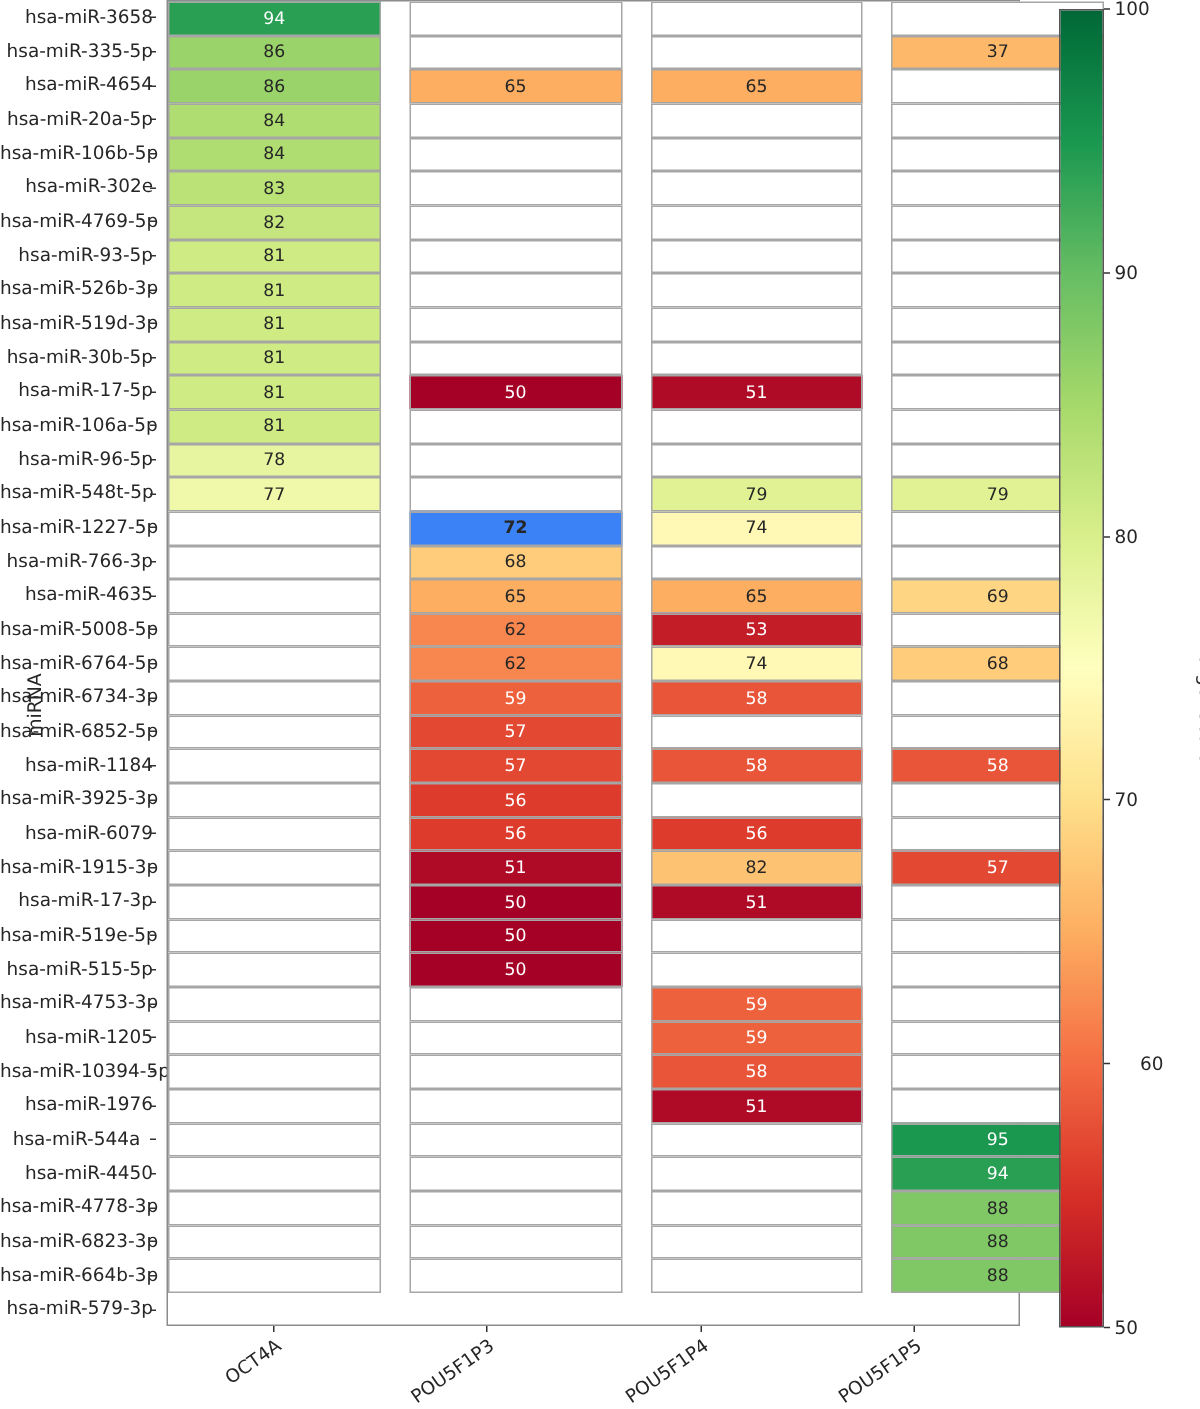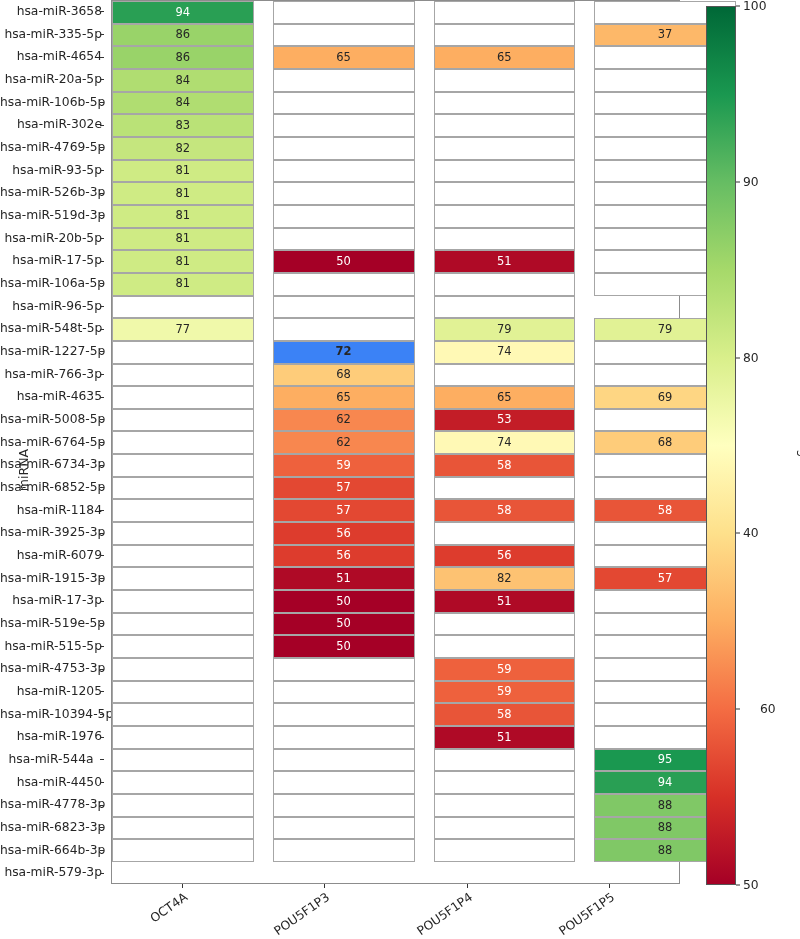--- a/index.html
+++ b/index.html
@@ -158,21 +158,21 @@
       <div class="ytick" style="top: 113.333px; height: 22.6667px; line-height: 22.6667px;">hsa-miR-302e</div>
       <div class="ytickmark" style="top: 124.667px;"></div>
       <div class="ytick" style="top: 136px; height: 22.6667px; line-height: 22.6667px;">hsa-miR-4769-5p</div>
       <div class="ytickmark" style="top: 147.333px;"></div>
       <div class="ytick" style="top: 158.667px; height: 22.6667px; line-height: 22.6667px;">hsa-miR-93-5p</div>
       <div class="ytickmark" style="top: 170px;"></div>
       <div class="ytick" style="top: 181.333px; height: 22.6667px; line-height: 22.6667px;">hsa-miR-526b-3p</div>
       <div class="ytickmark" style="top: 192.667px;"></div>
       <div class="ytick" style="top: 204px; height: 22.6667px; line-height: 22.6667px;">hsa-miR-519d-3p</div>
       <div class="ytickmark" style="top: 215.333px;"></div>
-      <div class="ytick" style="top: 226.667px; height: 22.6667px; line-height: 22.6667px;">hsa-miR-20b-5p</div>
+      <div class="ytick" style="top: 226.667px; height: 22.6667px; line-height: 22.6667px;">hsa-miR-30b-5p</div>
       <div class="ytickmark" style="top: 238px;"></div>
       <div class="ytick" style="top: 249.333px; height: 22.6667px; line-height: 22.6667px;">hsa-miR-17-5p</div>
       <div class="ytickmark" style="top: 260.667px;"></div>
       <div class="ytick" style="top: 272px; height: 22.6667px; line-height: 22.6667px;">hsa-miR-106a-5p</div>
       <div class="ytickmark" style="top: 283.333px;"></div>
       <div class="ytick" style="top: 294.667px; height: 22.6667px; line-height: 22.6667px;">hsa-miR-96-5p</div>
       <div class="ytickmark" style="top: 306px;"></div>
       <div class="ytick" style="top: 317.333px; height: 22.6667px; line-height: 22.6667px;">hsa-miR-548t-5p</div>
       <div class="ytickmark" style="top: 328.667px;"></div>
       <div class="ytick" style="top: 340px; height: 22.6667px; line-height: 22.6667px;">hsa-miR-1227-5p</div>
@@ -298,20 +298,21 @@
         <div class="cell" style="background: rgb(175, 10, 38); color: rgb(255, 255, 255);">51</div>
         <div class="cell empty"></div>
       </div>
       <div class="row" style="height: 22.6667px;">
         <div class="cell" style="background: rgb(207, 235, 132); color: rgb(38, 38, 38);">81</div>
         <div class="cell empty"></div>
         <div class="cell empty"></div>
         <div class="cell empty"></div>
       </div>
       <div class="row" style="height: 22.6667px;">
+        <div class="cell" style="background: rgb(232, 245, 160); color: rgb(38, 38, 38);">78</div>
         <div class="cell empty"></div>
         <div class="cell empty"></div>
         <div class="cell empty"></div>
       </div>
       <div class="row" style="height: 22.6667px;">
         <div class="cell" style="background: rgb(240, 249, 170); color: rgb(38, 38, 38);">77</div>
         <div class="cell empty"></div>
         <div class="cell" style="background: rgb(225, 242, 149); color: rgb(38, 38, 38);">79</div>
         <div class="cell" style="background: rgb(225, 242, 149); color: rgb(38, 38, 38);">79</div>
       </div>
@@ -474,21 +475,21 @@
       </div>
     </div>
 
   <div class="cbar" id="cbar" style="background: linear-gradient(rgb(0, 104, 55), rgb(26, 152, 80), rgb(102, 189, 99), rgb(166, 217, 106), rgb(217, 239, 139), rgb(255, 255, 191), rgb(254, 224, 139), rgb(253, 174, 97), rgb(244, 109, 67), rgb(215, 48, 39), rgb(165, 0, 38));"></div>
   <div class="cbarticks" id="cbarticks">
       <div class="cbtickmark" style="top: 885px;"></div>
       <div class="cbtick" style="top: 885px;">50</div>
       <div class="cbtickmark" style="top: 709.2px;"></div>
       <div class="cbtick" style="top: 709.2px; padding-left: 24px;">60</div>
       <div class="cbtickmark" style="top: 533.4px;"></div>
-      <div class="cbtick" style="top: 533.4px;">40</div>
+      <div class="cbtick" style="top: 533.4px;">70</div>
       <div class="cbtickmark" style="top: 357.6px;"></div>
       <div class="cbtick" style="top: 357.6px;">80</div>
       <div class="cbtickmark" style="top: 181.8px;"></div>
       <div class="cbtick" style="top: 181.8px;">90</div>
       <div class="cbtickmark" style="top: 6px;"></div>
       <div class="cbtick" style="top: 6px;">100</div>
     </div>
   <div class="cblabel">Target Score</div>
 
 </div>

